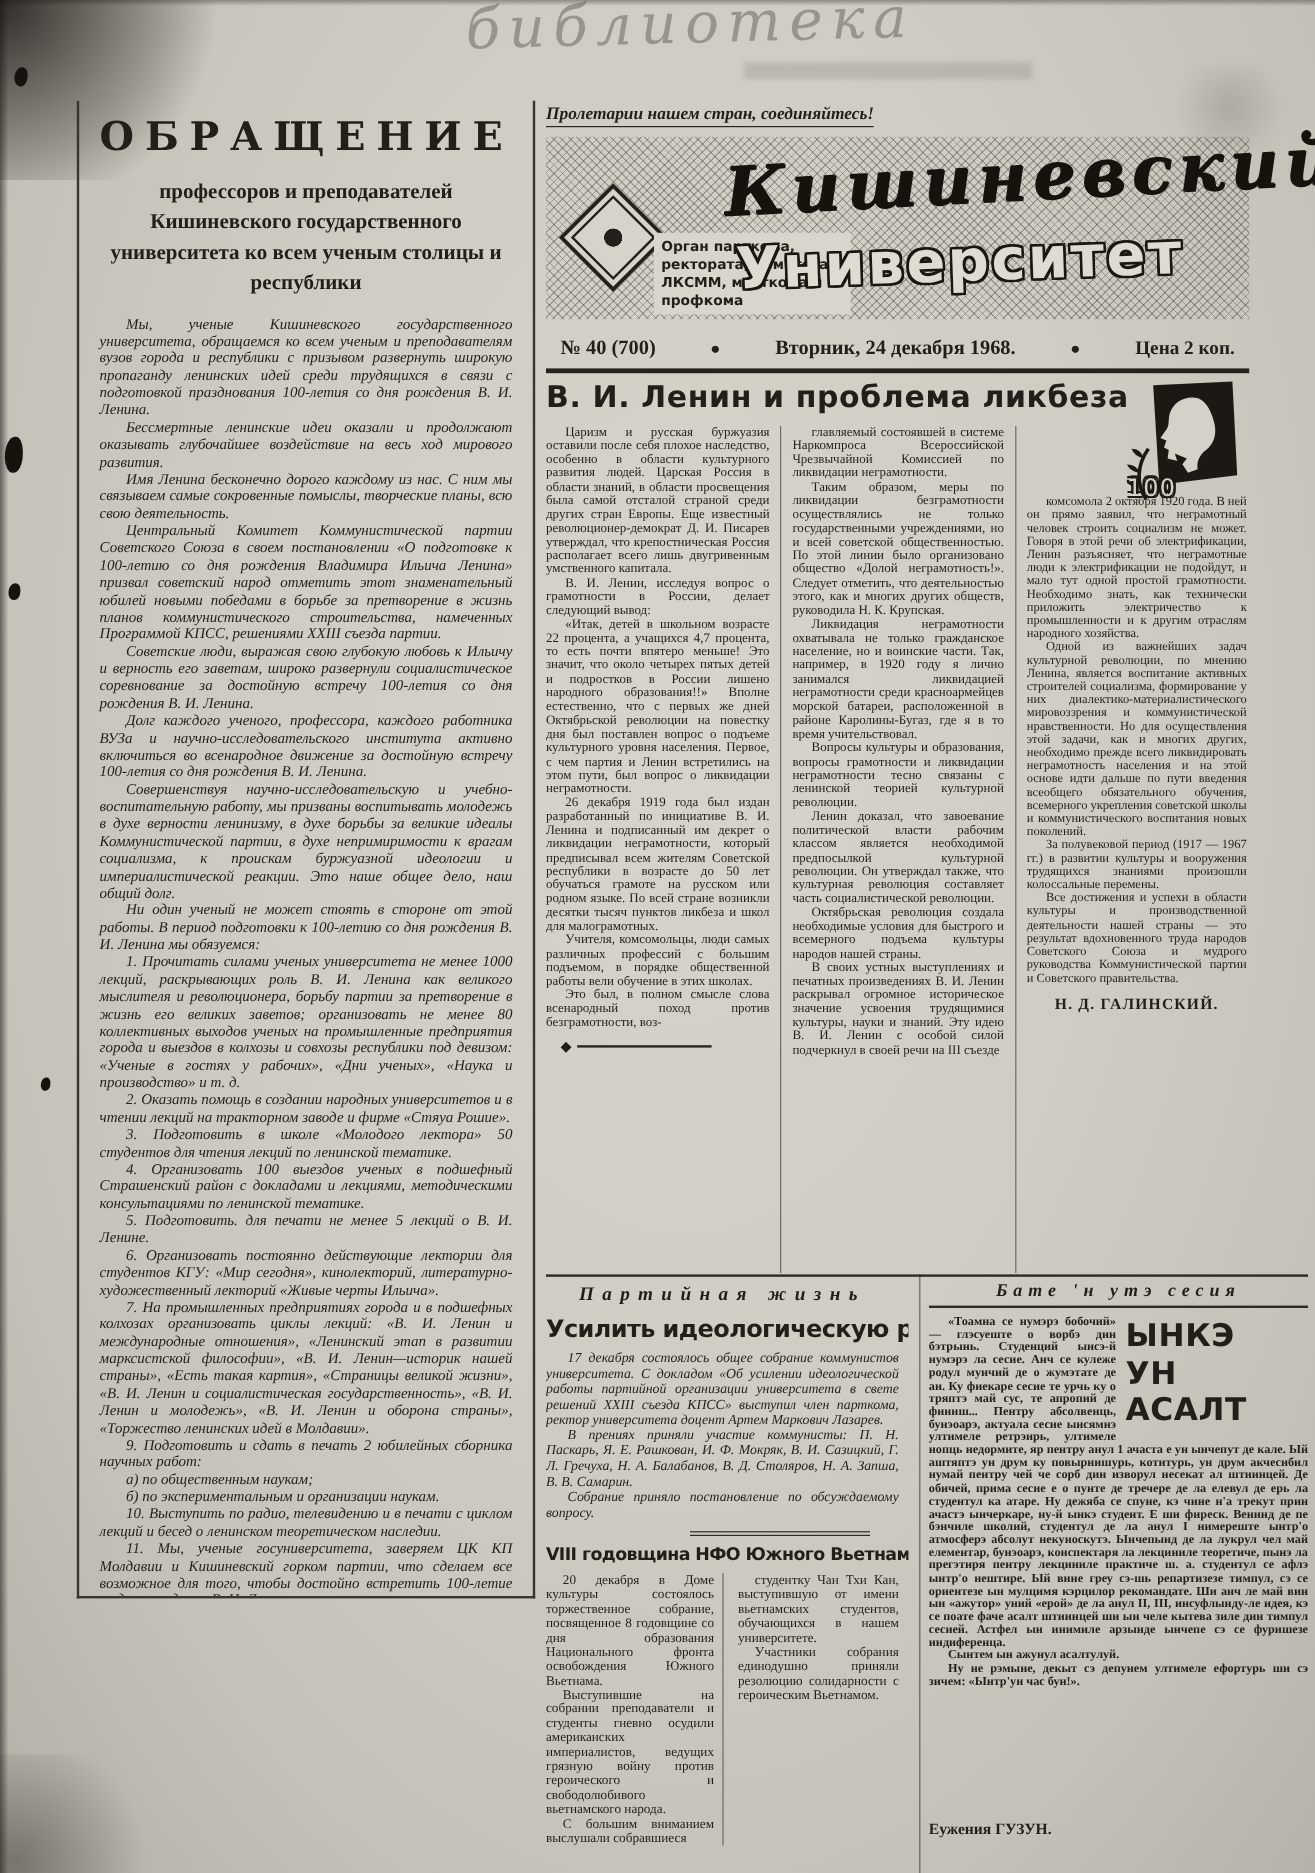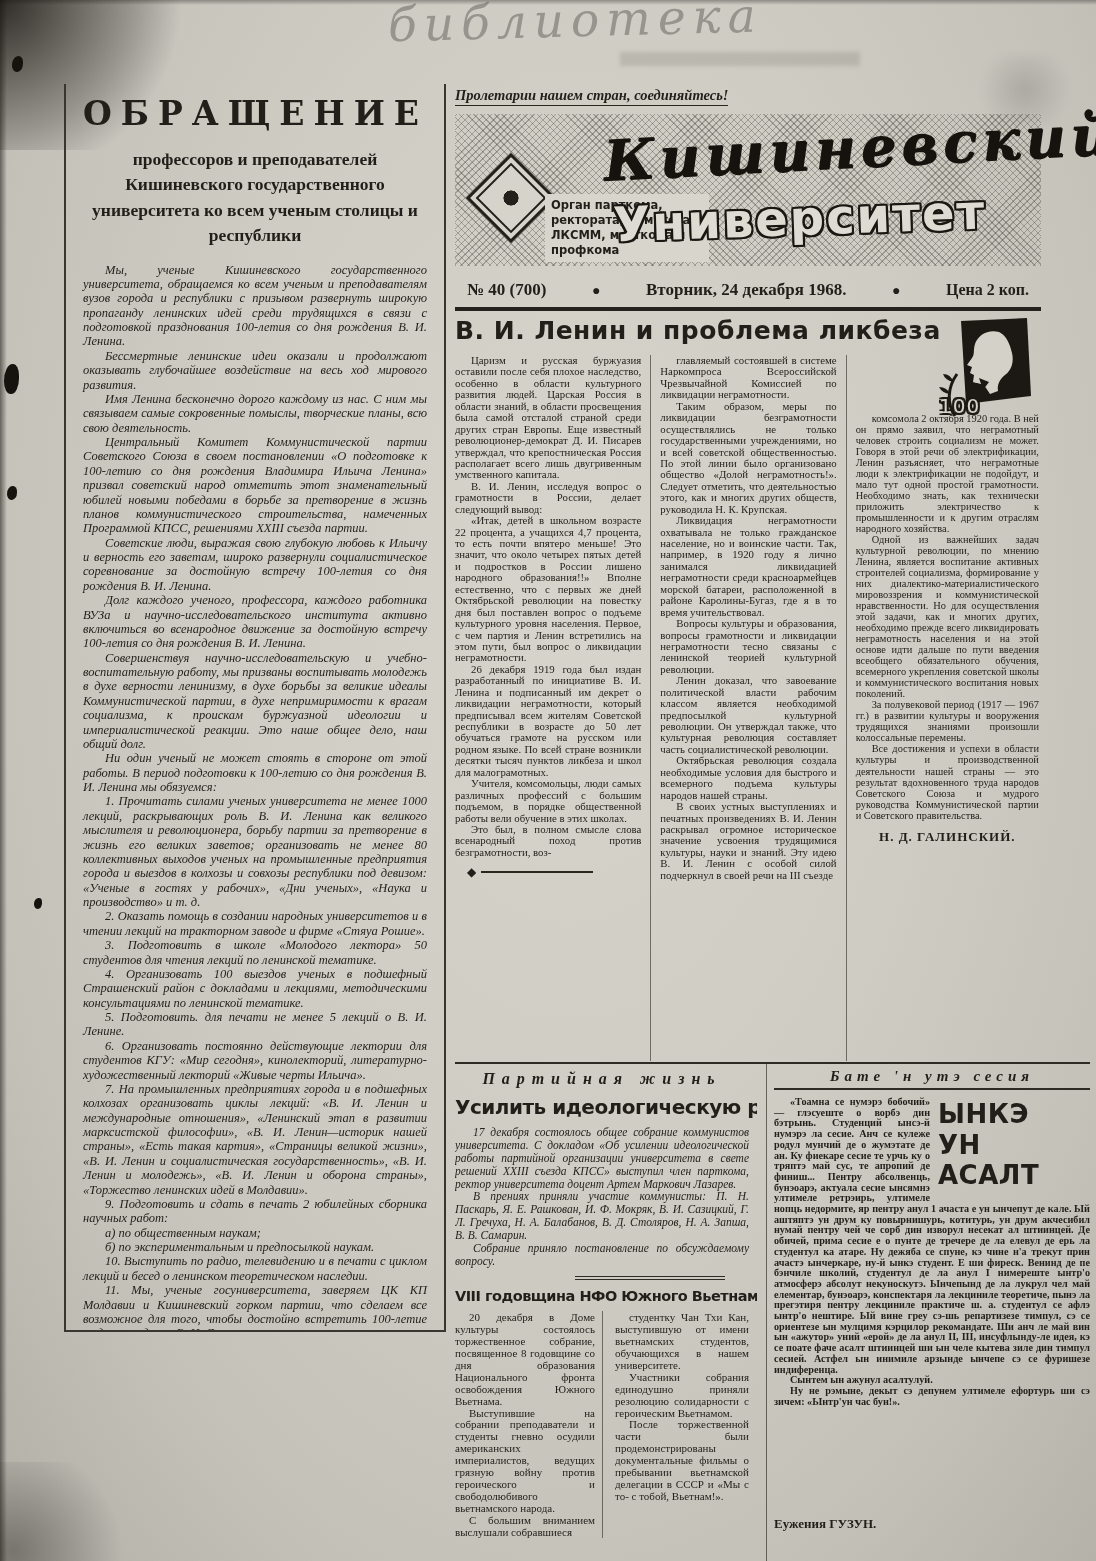--- a/index.html
+++ b/index.html
@@ -148,21 +148,21 @@
         <p>Ни один ученый не может стоять в стороне от этой работы. В период подготовки к 100-летию со дня рождения В. И. Ленина мы обязуемся:</p>
         <p>1. Прочитать силами ученых университета не менее 1000 лекций, раскрывающих роль В. И. Ленина как великого мыслителя и революционера, борьбу партии за претворение в жизнь его великих заветов; организовать не менее 80 коллективных выходов ученых на промышленные предприятия города и выездов в колхозы и совхозы республики под девизом: «Ученые в гостях у рабочих», «Дни ученых», «Наука и производство» и т. д.</p>
         <p>2. Оказать помощь в создании народных университетов и в чтении лекций на тракторном заводе и фирме «Стяуа Рошие».</p>
         <p>3. Подготовить в школе «Молодого лектора» 50 студентов для чтения лекций по ленинской тематике.</p>
         <p>4. Организовать 100 выездов ученых в подшефный Страшенский район с докладами и лекциями, методическими консультациями по ленинской тематике.</p>
         <p>5. Подготовить. для печати не менее 5 лекций о В. И. Ленине.</p>
         <p>6. Организовать постоянно действующие лектории для студентов КГУ: «Мир сегодня», кинолекторий, литературно-художественный лекторий «Живые черты Ильича».</p>
         <p>7. На промышленных предприятиях города и в подшефных колхозах организовать циклы лекций: «В. И. Ленин и международные отношения», «Ленинский этап в развитии марксистской философии», «В. И. Ленин—историк нашей страны», «Есть такая картия», «Страницы великой жизни», «В. И. Ленин и социалистическая государственность», «В. И. Ленин и молодежь», «В. И. Ленин и оборона страны», «Торжество ленинских идей в Молдавии».</p>
         <p>9. Подготовить и сдать в печать 2 юбилейных сборника научных работ:</p>
         <p>а) по общественным наукам;</p>
-        <p>б) по экспериментальным и предпосылкой наукам.</p>
+        <p>б) по экспериментальным и организации наукам.</p>
         <p>10. Выступить по радио, телевидению и в печати с циклом лекций и бесед о ленинском теоретическом наследии.</p>
         <p>11. Мы, ученые госуниверситета, заверяем ЦК КП Молдавии и Кишиневский горком партии, что сделаем все возможное для того, чтобы достойно встретить 100-летие со дня рождения В. И. Ленина.</p>
       </div>
   </section>
 
   <header class="masthead">
     <div class="slogan">Пролетарии нашем стран, соединяйтесь!</div>
     <div class="logo-box">
       <div class="badge"></div>
       <div class="organ">Орган парткома, ректората, комитета ЛКСММ, месткома и профкома</div>
@@ -244,21 +244,20 @@
     <h2 class="viet-headline">VIII годовщина НФО Южного Вьетнама</h2>
     <div class="viet-cols">
       <div class="viet-col vc1">
           <p>20 декабря в Доме культуры состоялось торжественное собрание, посвященное 8 годовщине со дня образования Национального фронта освобождения Южного Вьетнама.</p>
           <p>Выступившие на собрании преподаватели и студенты гневно осудили американских империалистов, ведущих грязную войну против героического и свободолюбивого вьетнамского народа.</p>
           <p>С большим вниманием выслушали собравшиеся</p>
         </div>
       <div class="viet-col vc2">
           <p>студентку Чан Тхи Кан, выступившую от имени вьетнамских студентов, обучающихся в нашем университете.</p>
           <p>Участники собрания единодушно приняли резолюцию солидарности с героическим Вьетнамом.</p>
-          <p>После торжественной части были продемонстрированы документальные фильмы о пребывании вьетнамской делегации в СССР и «Мы с то- с тобой, Вьетнам!».</p>
         </div>
     </div>
   </section>
 
   <section class="moldovan">
     <div class="mold-kicker">Бате 'н утэ сесия</div>
     <div class="mold-body-wrap">
       <div class="mold-headline">
         <div>ЫНКЭ</div>
         <div>УН АСАЛТ</div>

